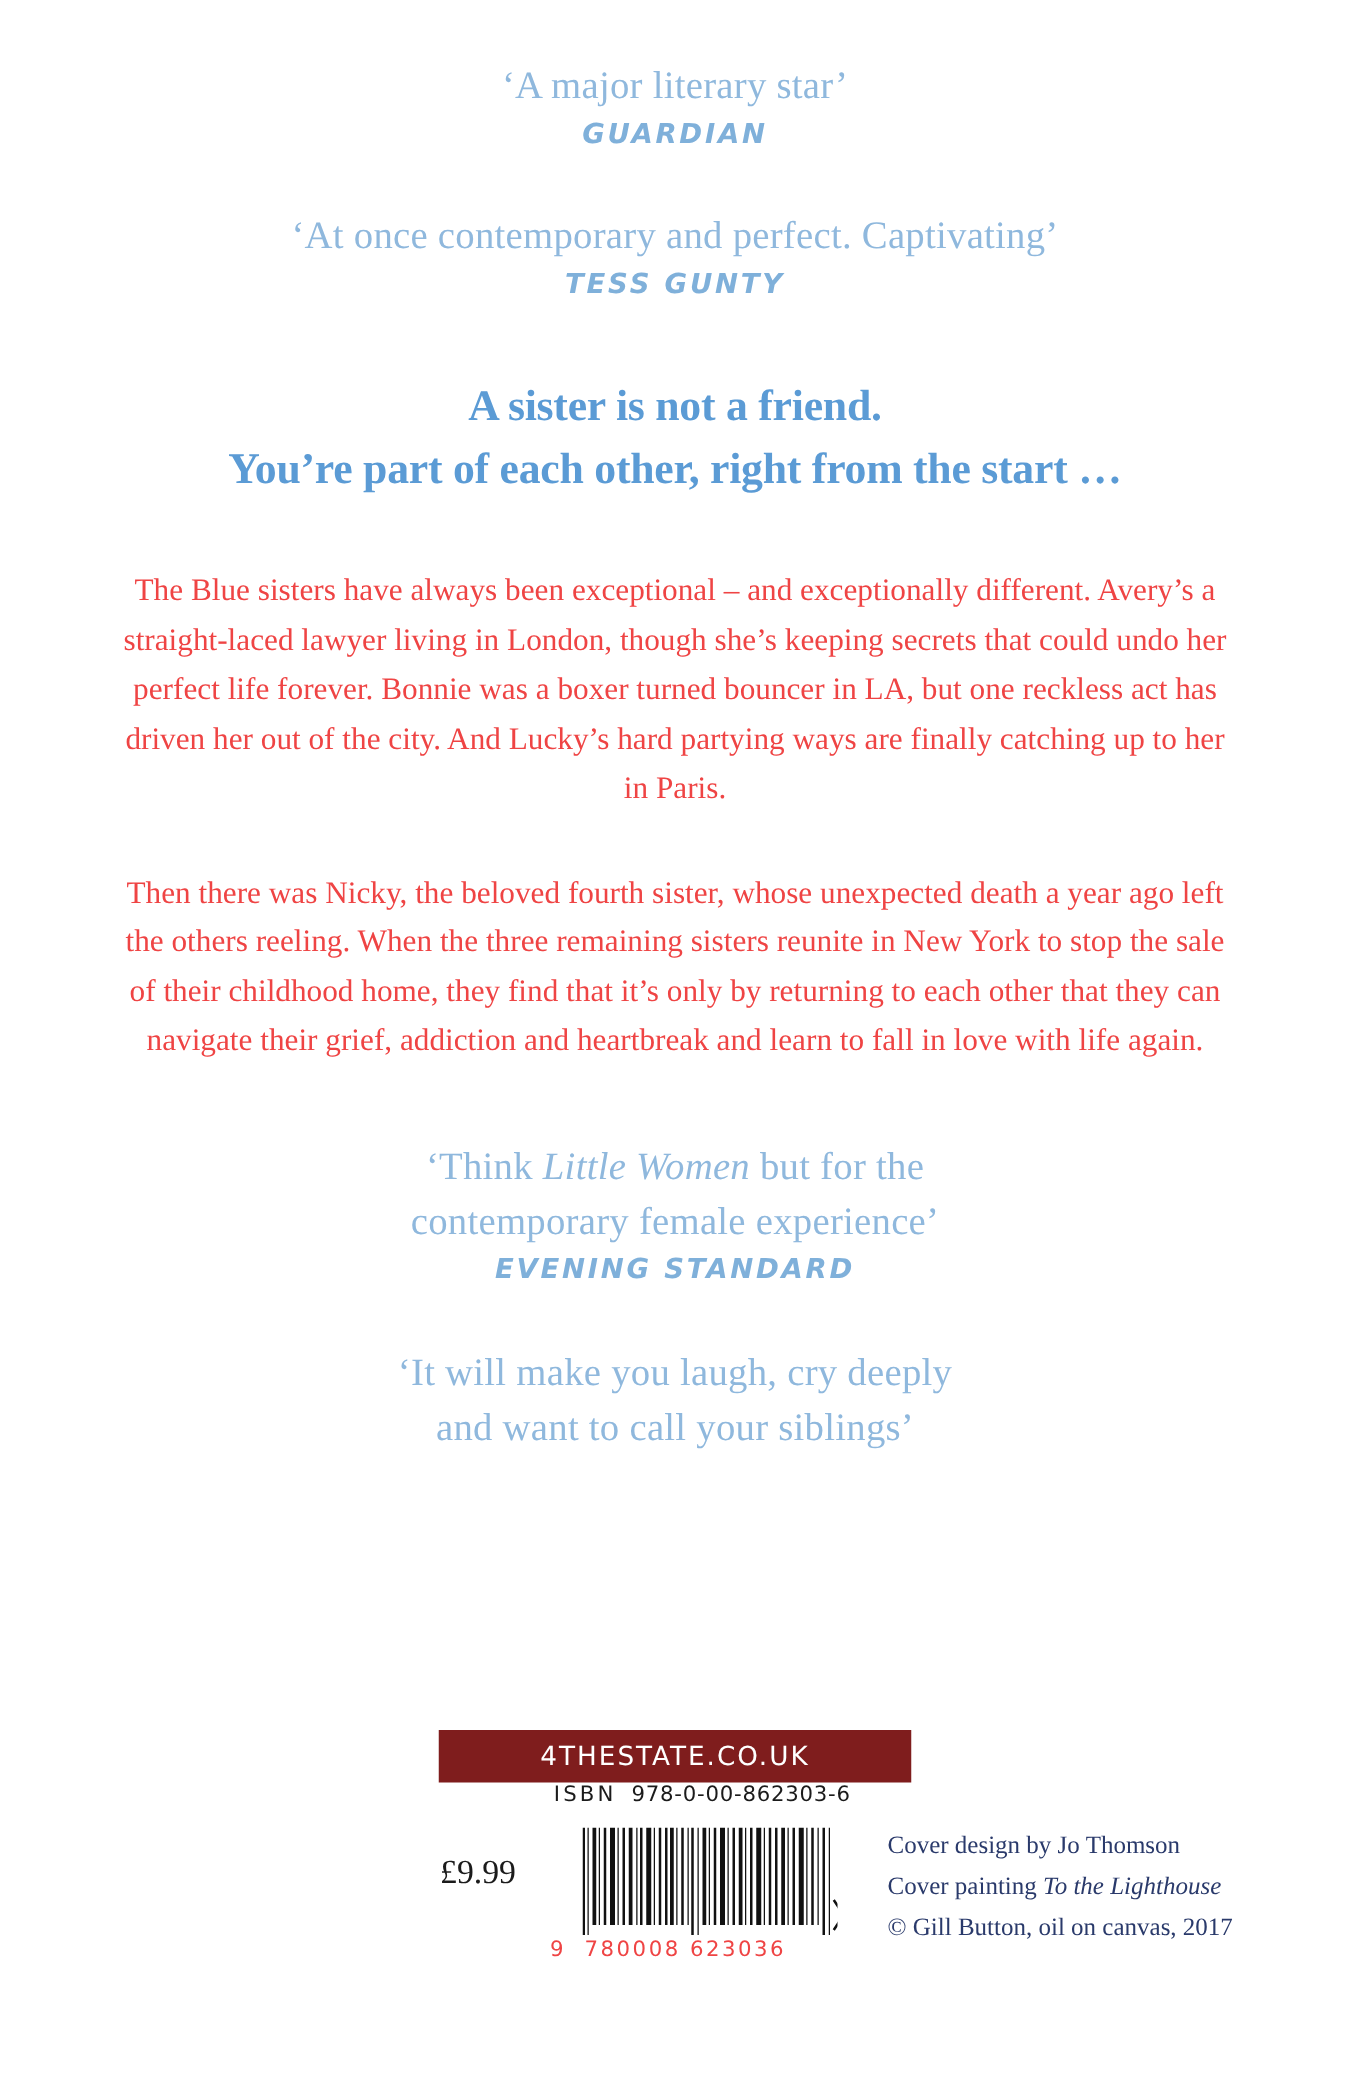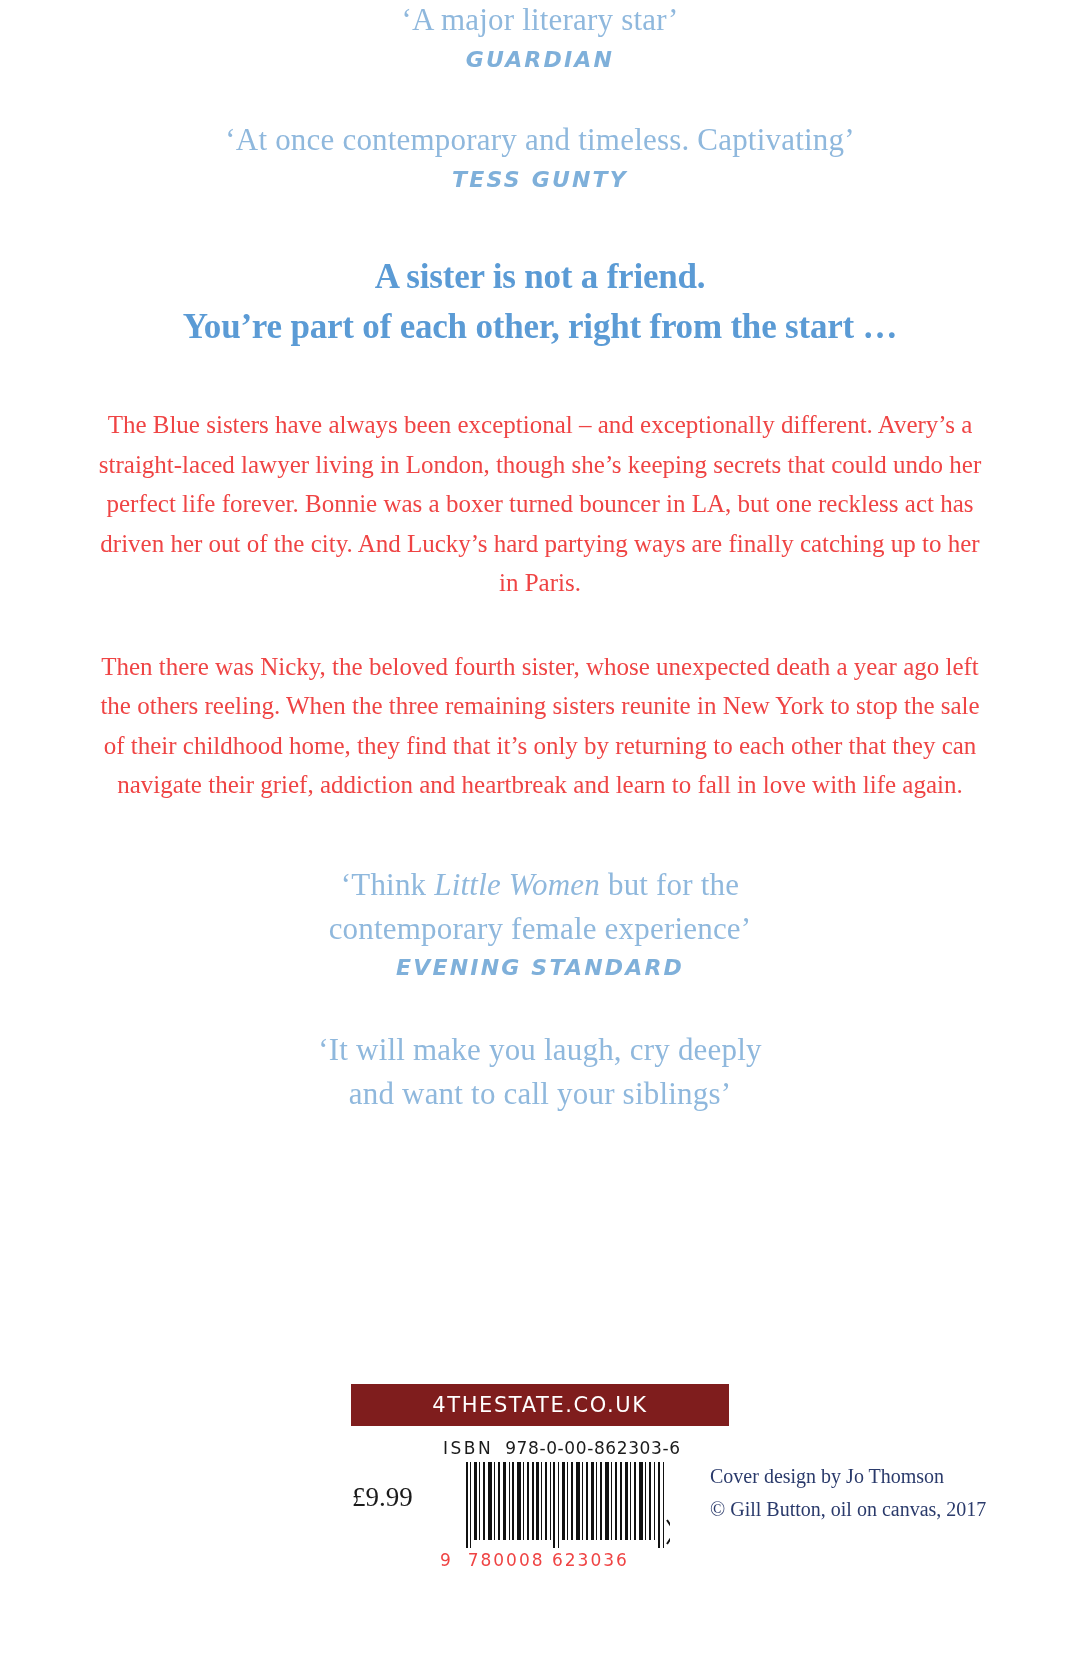--- a/index.html
+++ b/index.html
@@ -38,21 +38,21 @@
   .quote-source {
     font-family: "DejaVu Sans", sans-serif;
     color: #7fb0da;
     font-weight: bold;
     font-style: italic;
     font-size: 22px;
     letter-spacing: 2.2px;
     margin-top: 6px;
   }
 
-  .q1 { }
+  .q1 { padding-top: 48px; }
   .q2 { padding-top: 48px; }
 
   
   .tagline {
     text-align: center;
     color: #5b9bd5;
     font-family: "Liberation Serif", serif;
     font-weight: bold;
     font-size: 35px;
     line-height: 1.42;
@@ -106,21 +106,21 @@
   .url-bar span {
     color: #ffffff;
     font-family: "DejaVu Sans", sans-serif;
     font-size: 21px;
     letter-spacing: 1.6px;
   }
 
   .isbn-text {
     position: absolute;
     left: 443px;
-    top: 64px;
+    top: 52px;
     font-family: "DejaVu Sans", sans-serif;
     font-size: 17px;
     letter-spacing: 0.6px;
     color: #1b1b1b;
     white-space: nowrap;
   }
   .isbn-text .isbn-label { letter-spacing: 2.5px; }
 
   .price {
     position: absolute;
@@ -168,21 +168,21 @@
 <body>
 
 <div class="page">
 
   <div class="quote-block q1">
     <div class="quote-line">‘A major literary star’</div>
     <div class="quote-source">GUARDIAN</div>
   </div>
 
   <div class="quote-block q2">
-    <div class="quote-line">‘At once contemporary and timeless. Captivating’</div>
+    <div class="quote-line">‘At once contemporary and perfect. Captivating’</div>
     <div class="quote-source">TESS GUNTY</div>
   </div>
 
   <div class="tagline">
     <div>A sister is not a friend.</div>
     <div>You’re part of each other, right from the start …</div>
   </div>
 
   <div class="blurb">
     <p class="para1">The Blue sisters have always been exceptional – and exceptionally different. Avery’s a straight-laced lawyer living in London, though she’s keeping secrets that could undo her perfect life forever. Bonnie was a boxer turned bouncer in LA, but one reckless act has driven her out of the city. And Lucky’s hard partying ways are finally catching up to her in Paris.</p>
@@ -260,18 +260,19 @@
         <path d="M201 58 L209 70 L201 82" stroke="#111" stroke-width="2" fill="none"></path>
       </svg>
     </div>
 
     <div class="barcode-digits">
       <span>9</span>&nbsp;&nbsp;<span>780008 623036</span>
     </div>
 
     <div class="credits">
       <div>Cover design by Jo Thomson</div>
+      <div><span>Cover painting </span><span class="line-italic">To the Lighthouse</span></div>
       <div>© Gill Button, oil on canvas, 2017</div>
     </div>
 
   </div>
 
 </div>
 
 </body></html>

